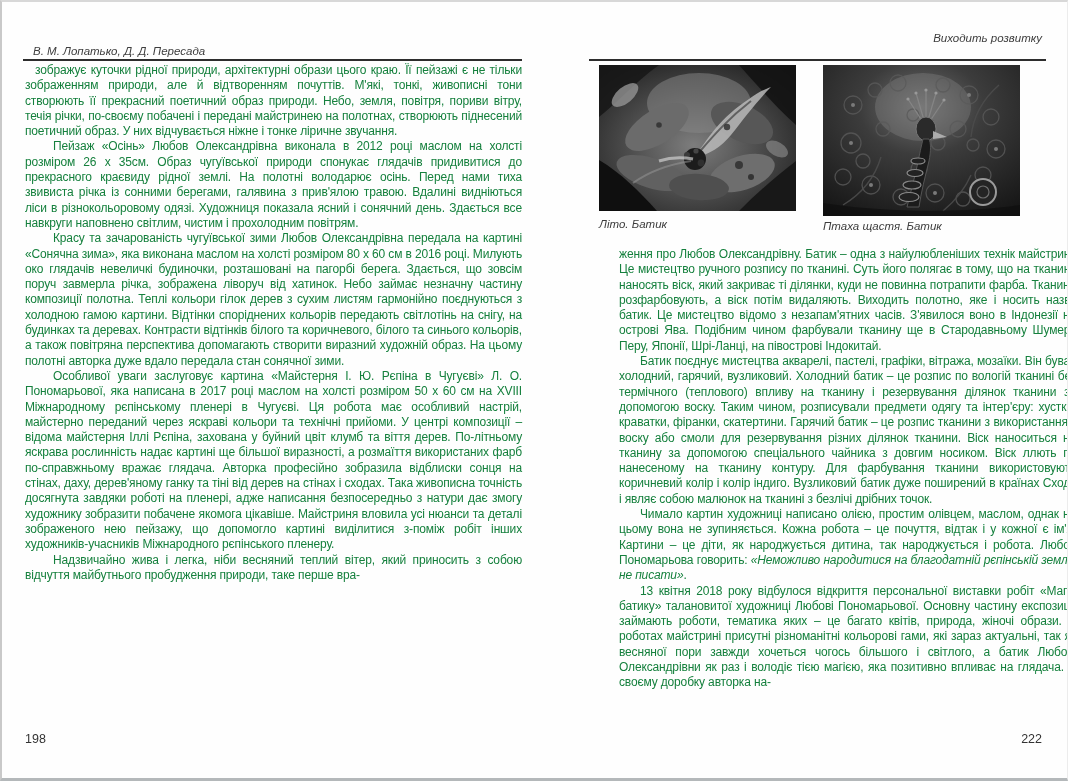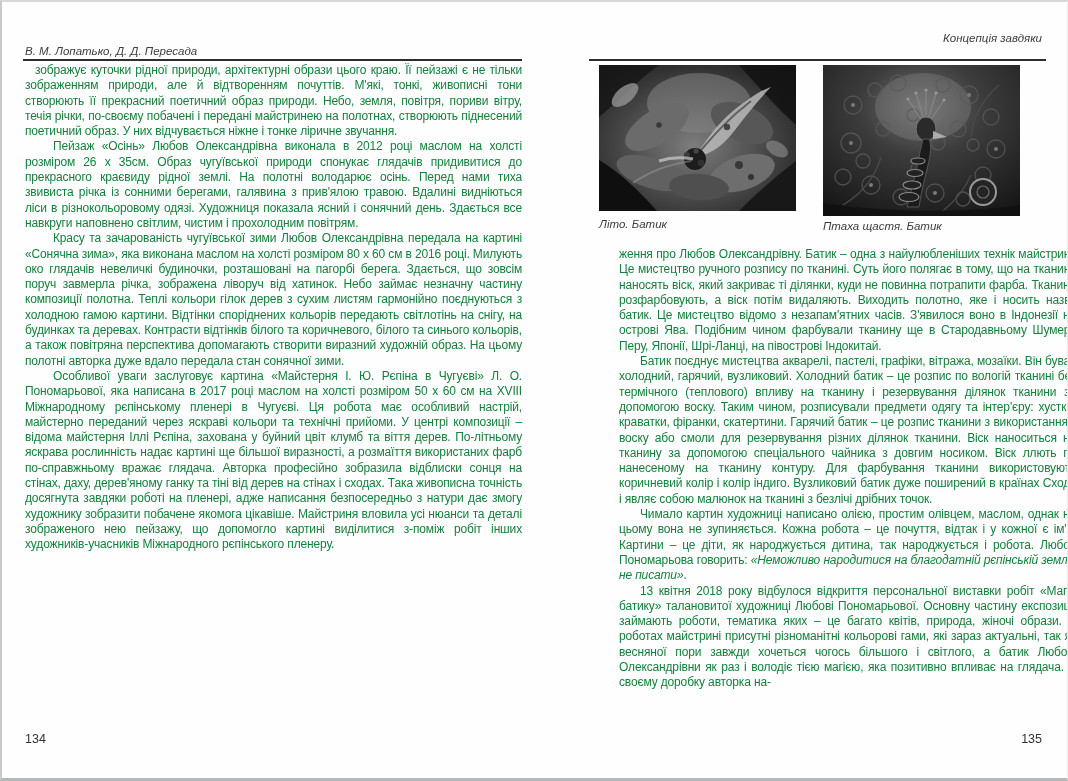--- a/index.html
+++ b/index.html
@@ -21,21 +21,21 @@
     font-family: "Liberation Sans", "DejaVu Sans", sans-serif;
     color: #262626;
   }
   .running-head {
     position: absolute;
     font-style: italic;
     font-size: 11.5px;
     color: #3d3d3d;
     white-space: nowrap;
   }
-  .rh-left { left: 23px; top: 43px; }
+  .rh-left { left: 31px; top: 43px; }
   .rh-right { right: 25px; top: 30px; text-align: right; line-height: 13px; }
   .rule {
     position: absolute;
     top: 57px;
     height: 2px;
     background: #2d2d2d;
   }
   .rule-left { left: 21px; width: 499px; }
   .rule-right { left: 587px; width: 457px; }
 
@@ -83,26 +83,27 @@
 <div class="scan">
 
   <div class="running-head rh-left">В. М. Лопатько, Д. Д. Пересада</div>
   <div class="rule rule-left"></div>
 
   <div class="body-text bt-left">
     <p class="first">зображує куточки рідної природи, архітектурні образи цього краю. Її пейзажі є не тільки зображенням природи, але й відтворенням почуттів. М'які, тонкі, живописні тони створюють її прекрасний поетичний образ природи. Небо, земля, повітря, пориви вітру, течія річки, по-своєму побачені і передані майстринею на полотнах, створюють піднесений поетичний образ. У них відчувається ніжне і тонке ліричне звучання.</p>
     <p>Пейзаж «Осінь» Любов Олександрівна виконала в 2012 році маслом на холсті розміром 26 х 35см. Образ чугуївської природи спонукає глядачів придивитися до прекрасного краєвиду рідної землі. На полотні володарює осінь. Перед нами тиха звивиста річка із сонними берегами, галявина з прив'ялою травою. Вдалині видніються ліси в різнокольоровому одязі. Художниця показала ясний і сонячний день. Здається все навкруги наповнено світлим, чистим і прохолодним повітрям.</p>
     <p>Красу та зачарованість чугуївської зими Любов Олександрівна передала на картині «Сонячна зима», яка виконана маслом на холсті розміром 80 х 60 см в 2016 році. Милують око глядачів невеличкі будиночки, розташовані на пагорбі берега. Здається, що зовсім поруч завмерла річка, зображена ліворуч від хатинок. Небо займає незначну частину композиції полотна. Теплі кольори гілок дерев з сухим листям гармонійно поєднуються з холодною гамою картини. Відтінки споріднених кольорів передають світлотінь на снігу, на будинках та деревах. Контрасти відтінків білого та коричневого, білого та синього кольорів, а також повітряна перспектива допомагають створити виразний художній образ. На цьому полотні авторка дуже вдало передала стан сонячної зими.</p>
     <p>Особливої уваги заслуговує картина «Майстерня І. Ю. Рєпіна в Чугуєві» Л. О. Пономарьової, яка написана в 2017 році маслом на холсті розміром 50 х 60 см на XVIII Міжнародному рєпінському пленері в Чугуєві. Ця робота має особливий настрій, майстерно переданий через яскраві кольори та технічні прийоми. У центрі композиції – відома майстерня Іллі Рєпіна, захована у буйний цвіт клумб та віття дерев. По-літньому яскрава рослинність надає картині ще більшої виразності, а розмаїття використаних фарб по-справжньому вражає глядача. Авторка професійно зобразила відблиски сонця на стінах, даху, дерев'яному ганку та тіні від дерев на стінах і сходах. Така живописна точність досягнута завдяки роботі на пленері, адже написання безпосередньо з натури дає змогу художнику зобразити побачене якомога цікавіше. Майстриня вловила усі нюанси та деталі зображеного нею пейзажу, що допомогло картині виділитися з-поміж робіт інших художників-учасників Міжнародного рєпінського пленеру.</p>
+    <p>Надзвичайно жива і легка, ніби весняний теплий вітер, який приносить з собою відчуття майбутнього пробудження природи, таке перше вра-</p>
   </div>
 
-  <div class="pagenum pn-left">134</div>
+  <div class="pagenum pn-left">198</div>
 
   <div class="running-head rh-right">
-    <div>Концепція завдяки</div>
+    <div>Виходить розвитку</div>
   </div>
   <div class="rule rule-right"></div>
 
   <figure class="figure fig-1">
     <svg width="197" height="146" viewBox="0 0 197 146" role="img">
       <defs>
         <radialGradient id="f1bg" cx="48%" cy="55%" r="78%">
           <stop offset="0%" stop-color="#7d7d7d"></stop>
           <stop offset="45%" stop-color="#4a4a4a"></stop>
           <stop offset="100%" stop-color="#101010"></stop>
@@ -214,15 +215,15 @@
     <figcaption class="figcap">Птаха щастя. Батик</figcaption>
   </figure>
 
   <div class="body-text bt-right">
     <p class="first">ження про Любов Олександрівну. Батик – одна з найулюбленіших технік майстрині. Це мистецтво ручного розпису по тканині. Суть його полягає в тому, що на тканину наносять віск, який закриває ті ділянки, куди не повинна потрапити фарба. Тканина розфарбовують, а віск потім видаляють. Виходить полотно, яке і носить назву батик. Це мистецтво відомо з незапам'ятних часів. З'явилося воно в Індонезії на острові Ява. Подібним чином фарбували тканину ще в Стародавньому Шумері, Перу, Японії, Шрі-Ланці, на півострові Індокитай.</p>
     <p>Батик поєднує мистецтва акварелі, пастелі, графіки, вітража, мозаїки. Він буває холодний, гарячий, вузликовий. Холодний батик – це розпис по вологій тканині без термічного (теплового) впливу на тканину і резервування ділянок тканини за допомогою воску. Таким чином, розписували предмети одягу та інтер'єру: хустки, краватки, фіранки, скатертини. Гарячий батик – це розпис тканини з використанням воску або смоли для резервування різних ділянок тканини. Віск наноситься на тканину за допомогою спеціального чайника з довгим носиком. Віск ллють по нанесеному на тканину контуру. Для фарбування тканини використовують коричневий колір і колір індиго. Вузликовий батик дуже поширений в країнах Сходу і являє собою малюнок на тканині з безлічі дрібних точок.</p>
     <p><span>Чимало картин художниці написано олією, простим олівцем, маслом, однак на цьому вона не зупиняється. Кожна робота – це почуття, відтак і у кожної є ім'я. Картини – це діти, як народжується дитина, так народжується і робота. Любов Пономарьова говорить: </span><i>«Неможливо народитися на благодатній рєпінській землі і не писати»</i><span>.</span></p>
     <p>13 квітня 2018 року відбулося відкриття персональної виставки робіт «Магія батику» талановитої художниці Любові Пономарьової. Основну частину експозиції займають роботи, тематика яких – це багато квітів, природа, жіночі образи. У роботах майстрині присутні різноманітні кольорові гами, які зараз актуальні, так як весняної пори завжди хочеться чогось більшого і світлого, а батик Любові Олександрівни як раз і володіє тією магією, яка позитивно впливає на глядача. У своєму доробку авторка на-</p>
   </div>
 
-  <div class="pagenum pn-right">135</div>
+  <div class="pagenum pn-right">222</div>
 
 </div>
 
 </body></html>

